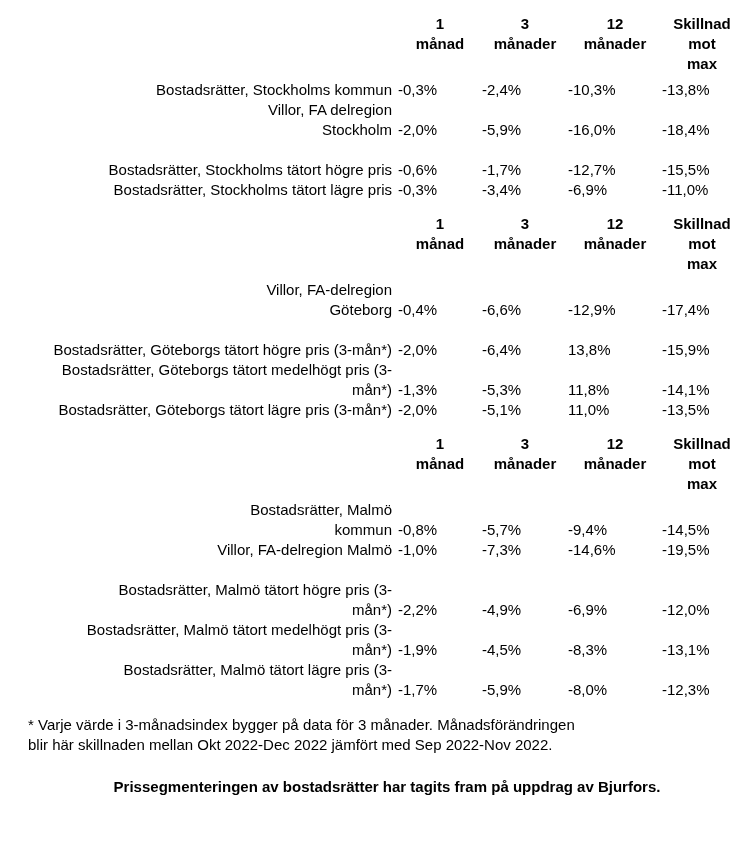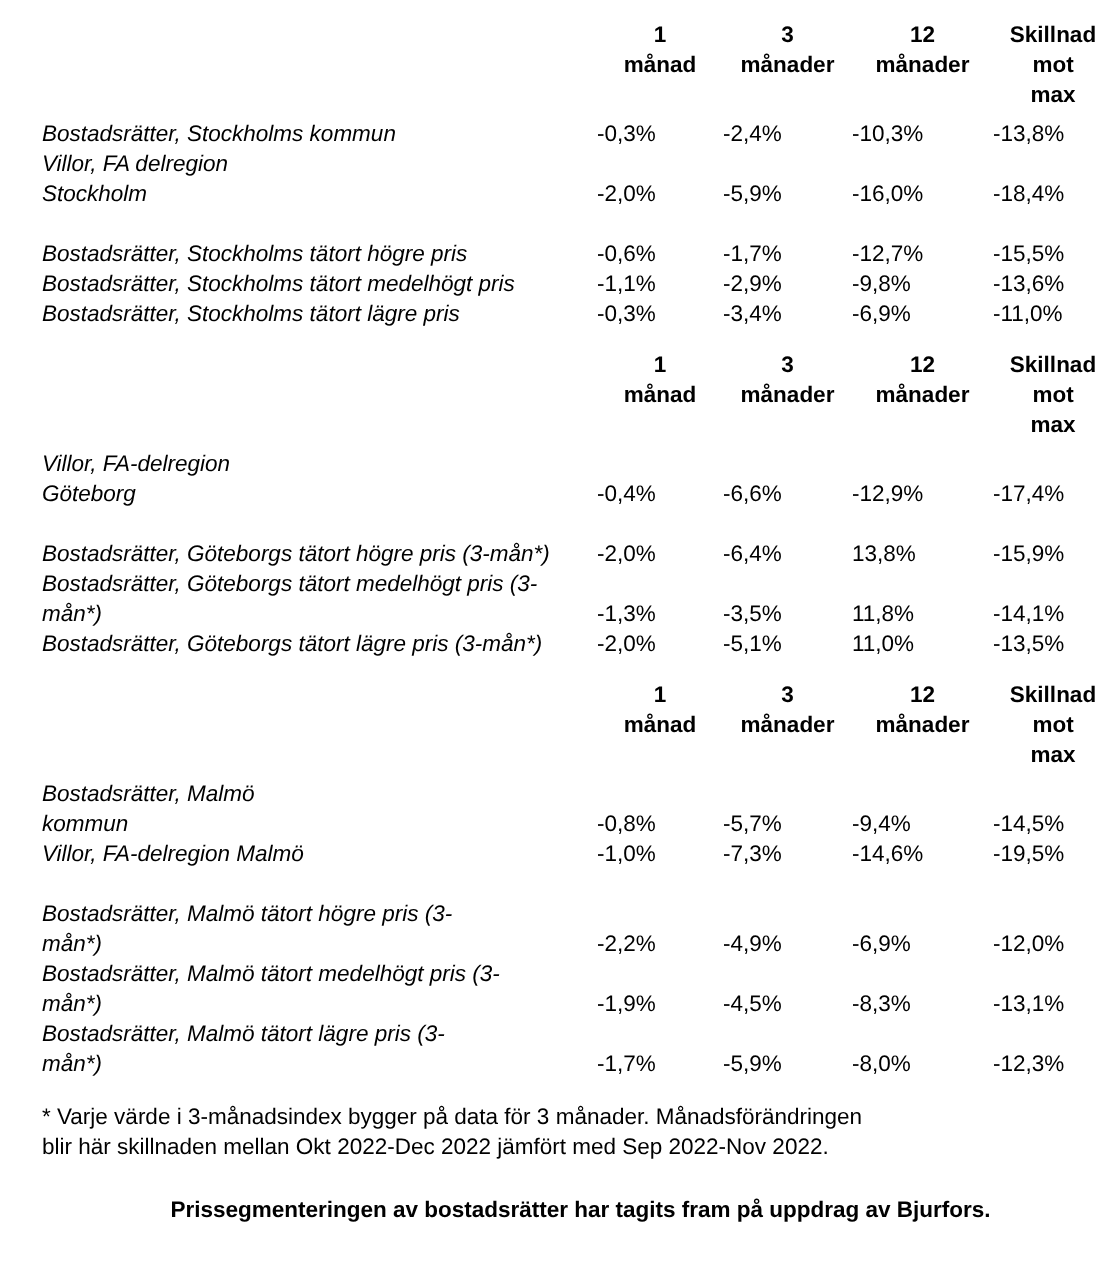--- a/index.html
+++ b/index.html
@@ -20,25 +20,24 @@
   td, th { padding: 0; font-weight: normal; }
 
   th.hdr {
     font-weight: bold;
     text-align: center;
     vertical-align: top;
     white-space: pre-line;
     padding-bottom: 6px;
   }
   td.label {
-    text-align: left;
+    text-align: right;
     vertical-align: bottom;
     white-space: pre;
     padding-right: 6px;
-    font-style: italic;
   }
   td.num {
     text-align: left;
     vertical-align: bottom;
     white-space: nowrap;
   }
   td.spacer { height: 20px; }
 
   .footnote {
     white-space: pre-line;
@@ -95,27 +94,20 @@
             <td colspan="5" class="spacer"></td>
           </tr>
           <tr>
             <td class="label">Bostadsrätter, Stockholms tätort högre pris</td>
             <td class="num">-0,6%</td>
             <td class="num">-1,7%</td>
             <td class="num">-12,7%</td>
             <td class="num">-15,5%</td>
           </tr>
           <tr>
-            <td class="label">Bostadsrätter, Stockholms tätort medelhögt pris</td>
-            <td class="num">-1,1%</td>
-            <td class="num">-2,9%</td>
-            <td class="num">-9,8%</td>
-            <td class="num">-13,6%</td>
-          </tr>
-          <tr>
             <td class="label">Bostadsrätter, Stockholms tätort lägre pris</td>
             <td class="num">-0,3%</td>
             <td class="num">-3,4%</td>
             <td class="num">-6,9%</td>
             <td class="num">-11,0%</td>
           </tr>
         </tbody>
       </table>
       <table class="price-table">
         <colgroup>
@@ -153,21 +145,21 @@
             <td class="label">Bostadsrätter, Göteborgs tätort högre pris (3-mån*)</td>
             <td class="num">-2,0%</td>
             <td class="num">-6,4%</td>
             <td class="num">13,8%</td>
             <td class="num">-15,9%</td>
           </tr>
           <tr>
             <td class="label">Bostadsrätter, Göteborgs tätort medelhögt pris (3-
 mån*)</td>
             <td class="num">-1,3%</td>
-            <td class="num">-3,5%</td>
+            <td class="num">-5,3%</td>
             <td class="num">11,8%</td>
             <td class="num">-14,1%</td>
           </tr>
           <tr>
             <td class="label">Bostadsrätter, Göteborgs tätort lägre pris (3-mån*)</td>
             <td class="num">-2,0%</td>
             <td class="num">-5,1%</td>
             <td class="num">11,0%</td>
             <td class="num">-13,5%</td>
           </tr>

